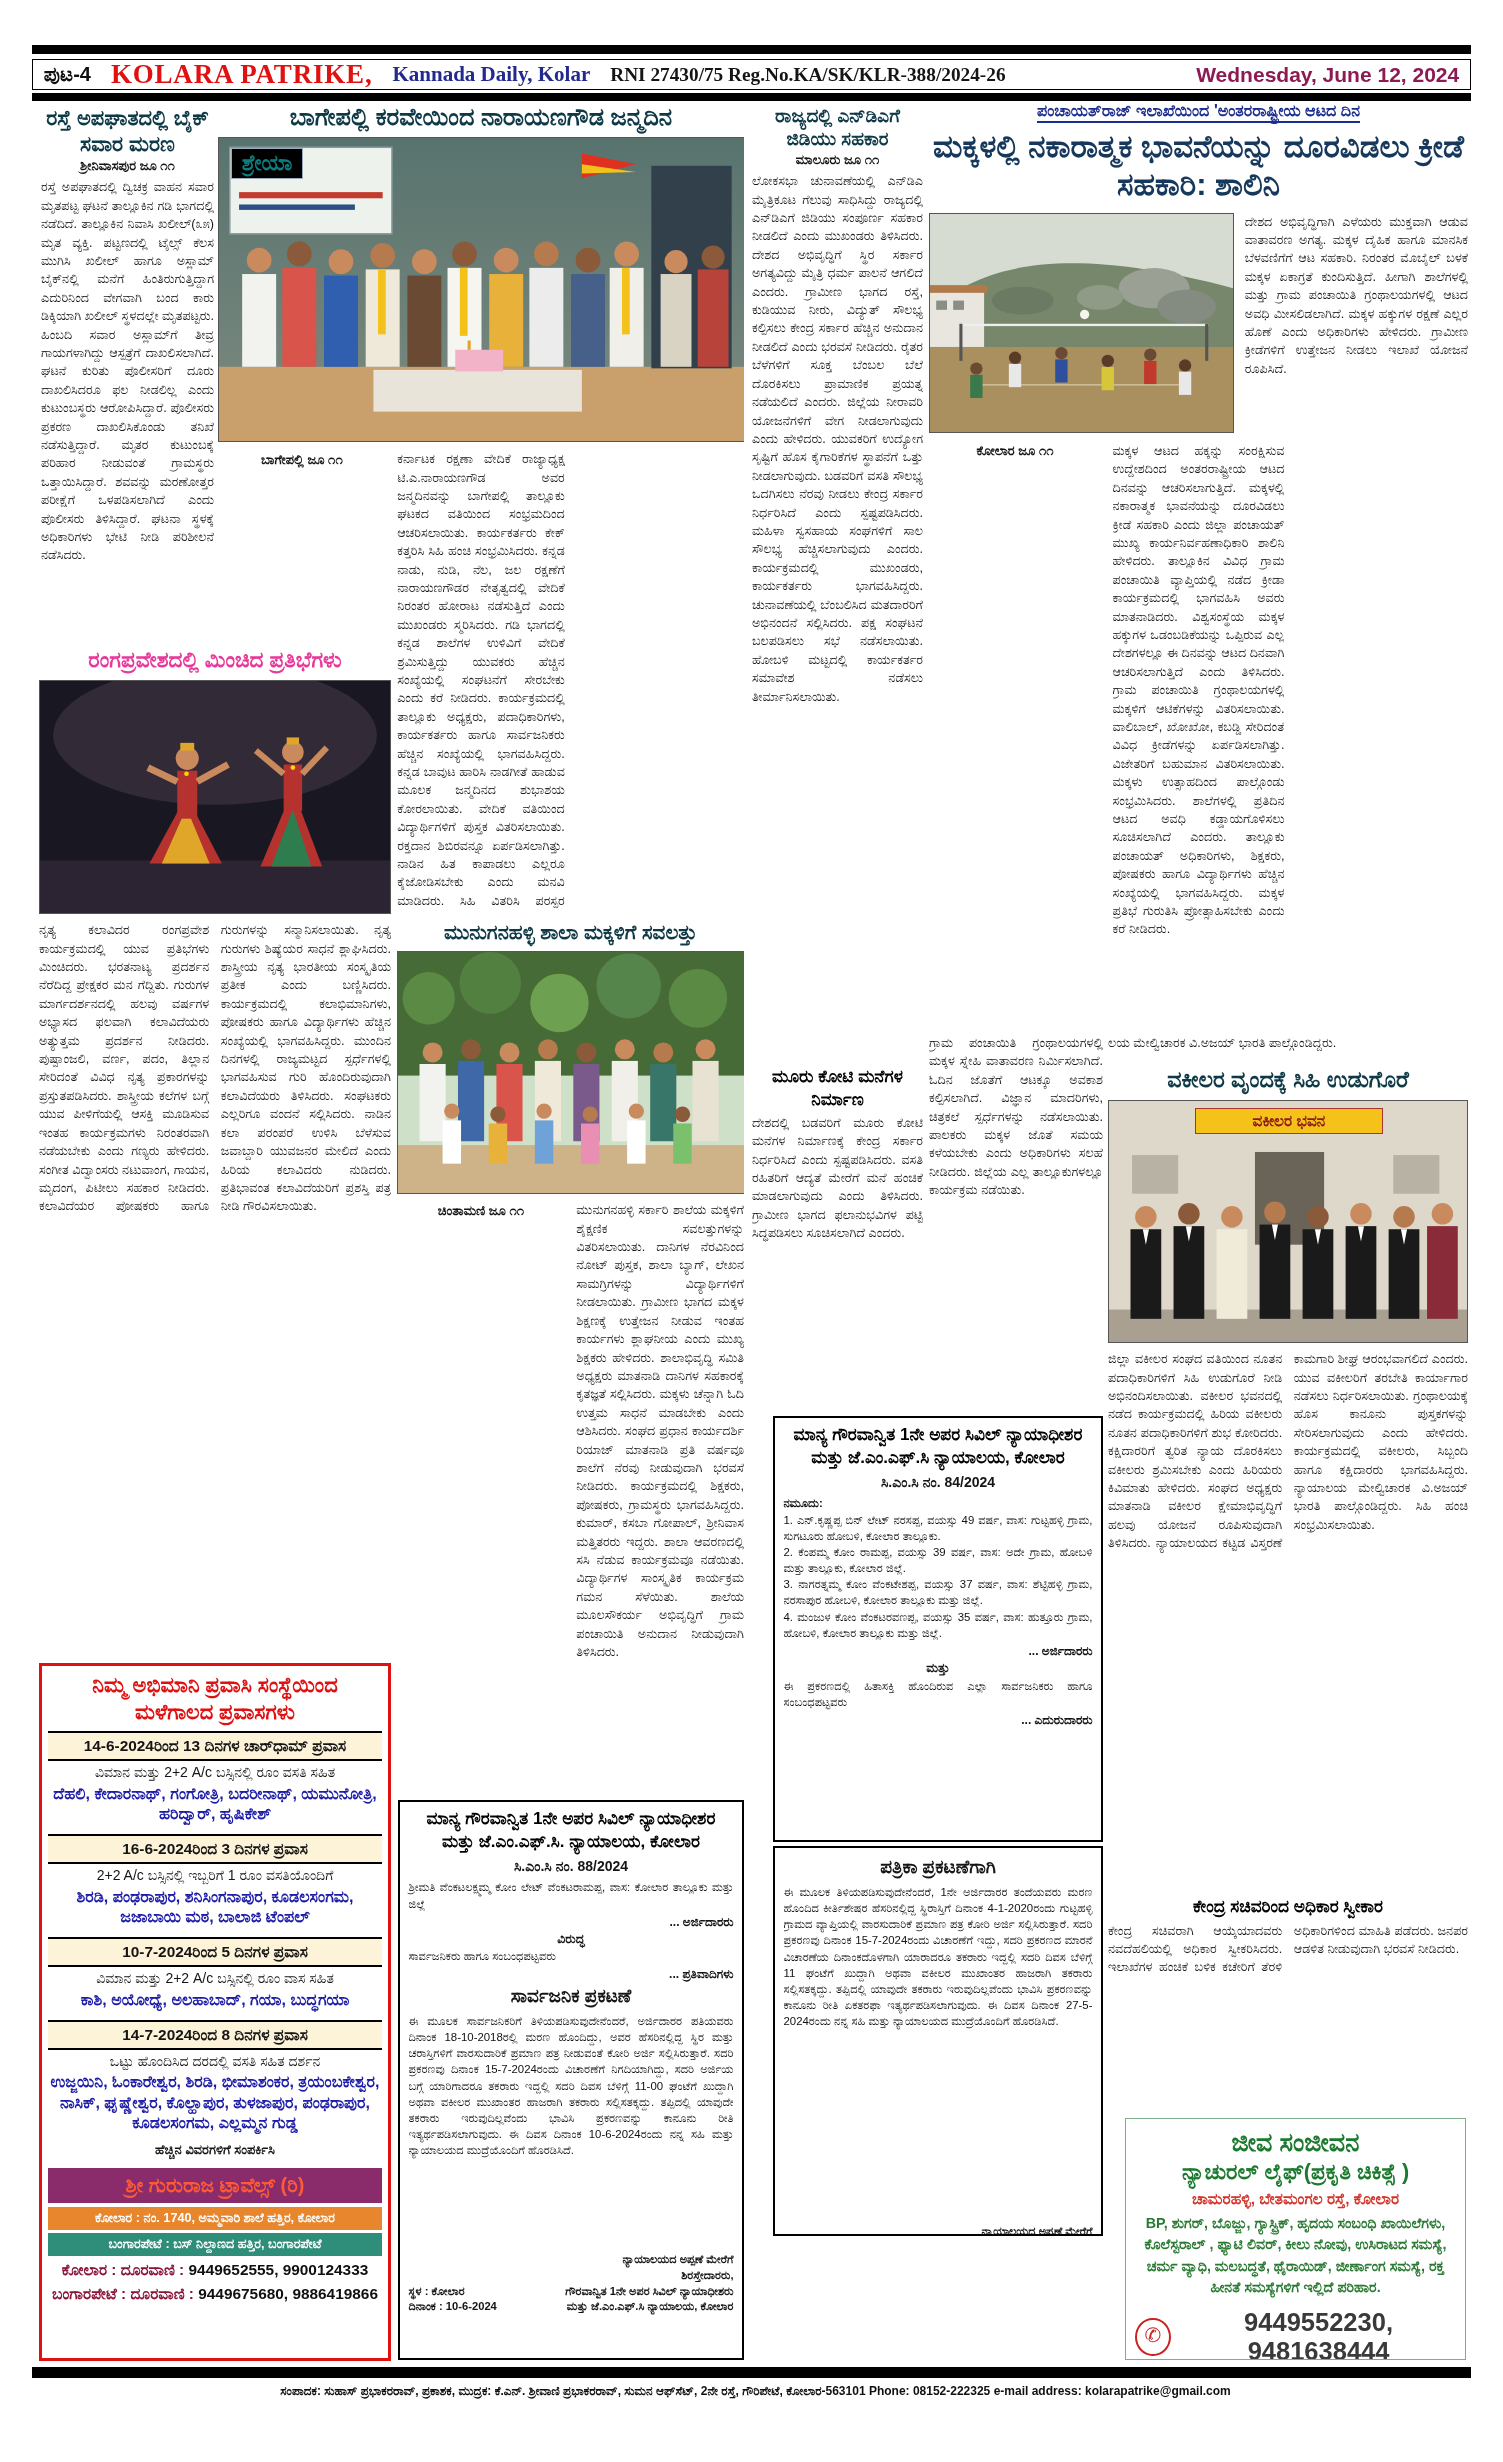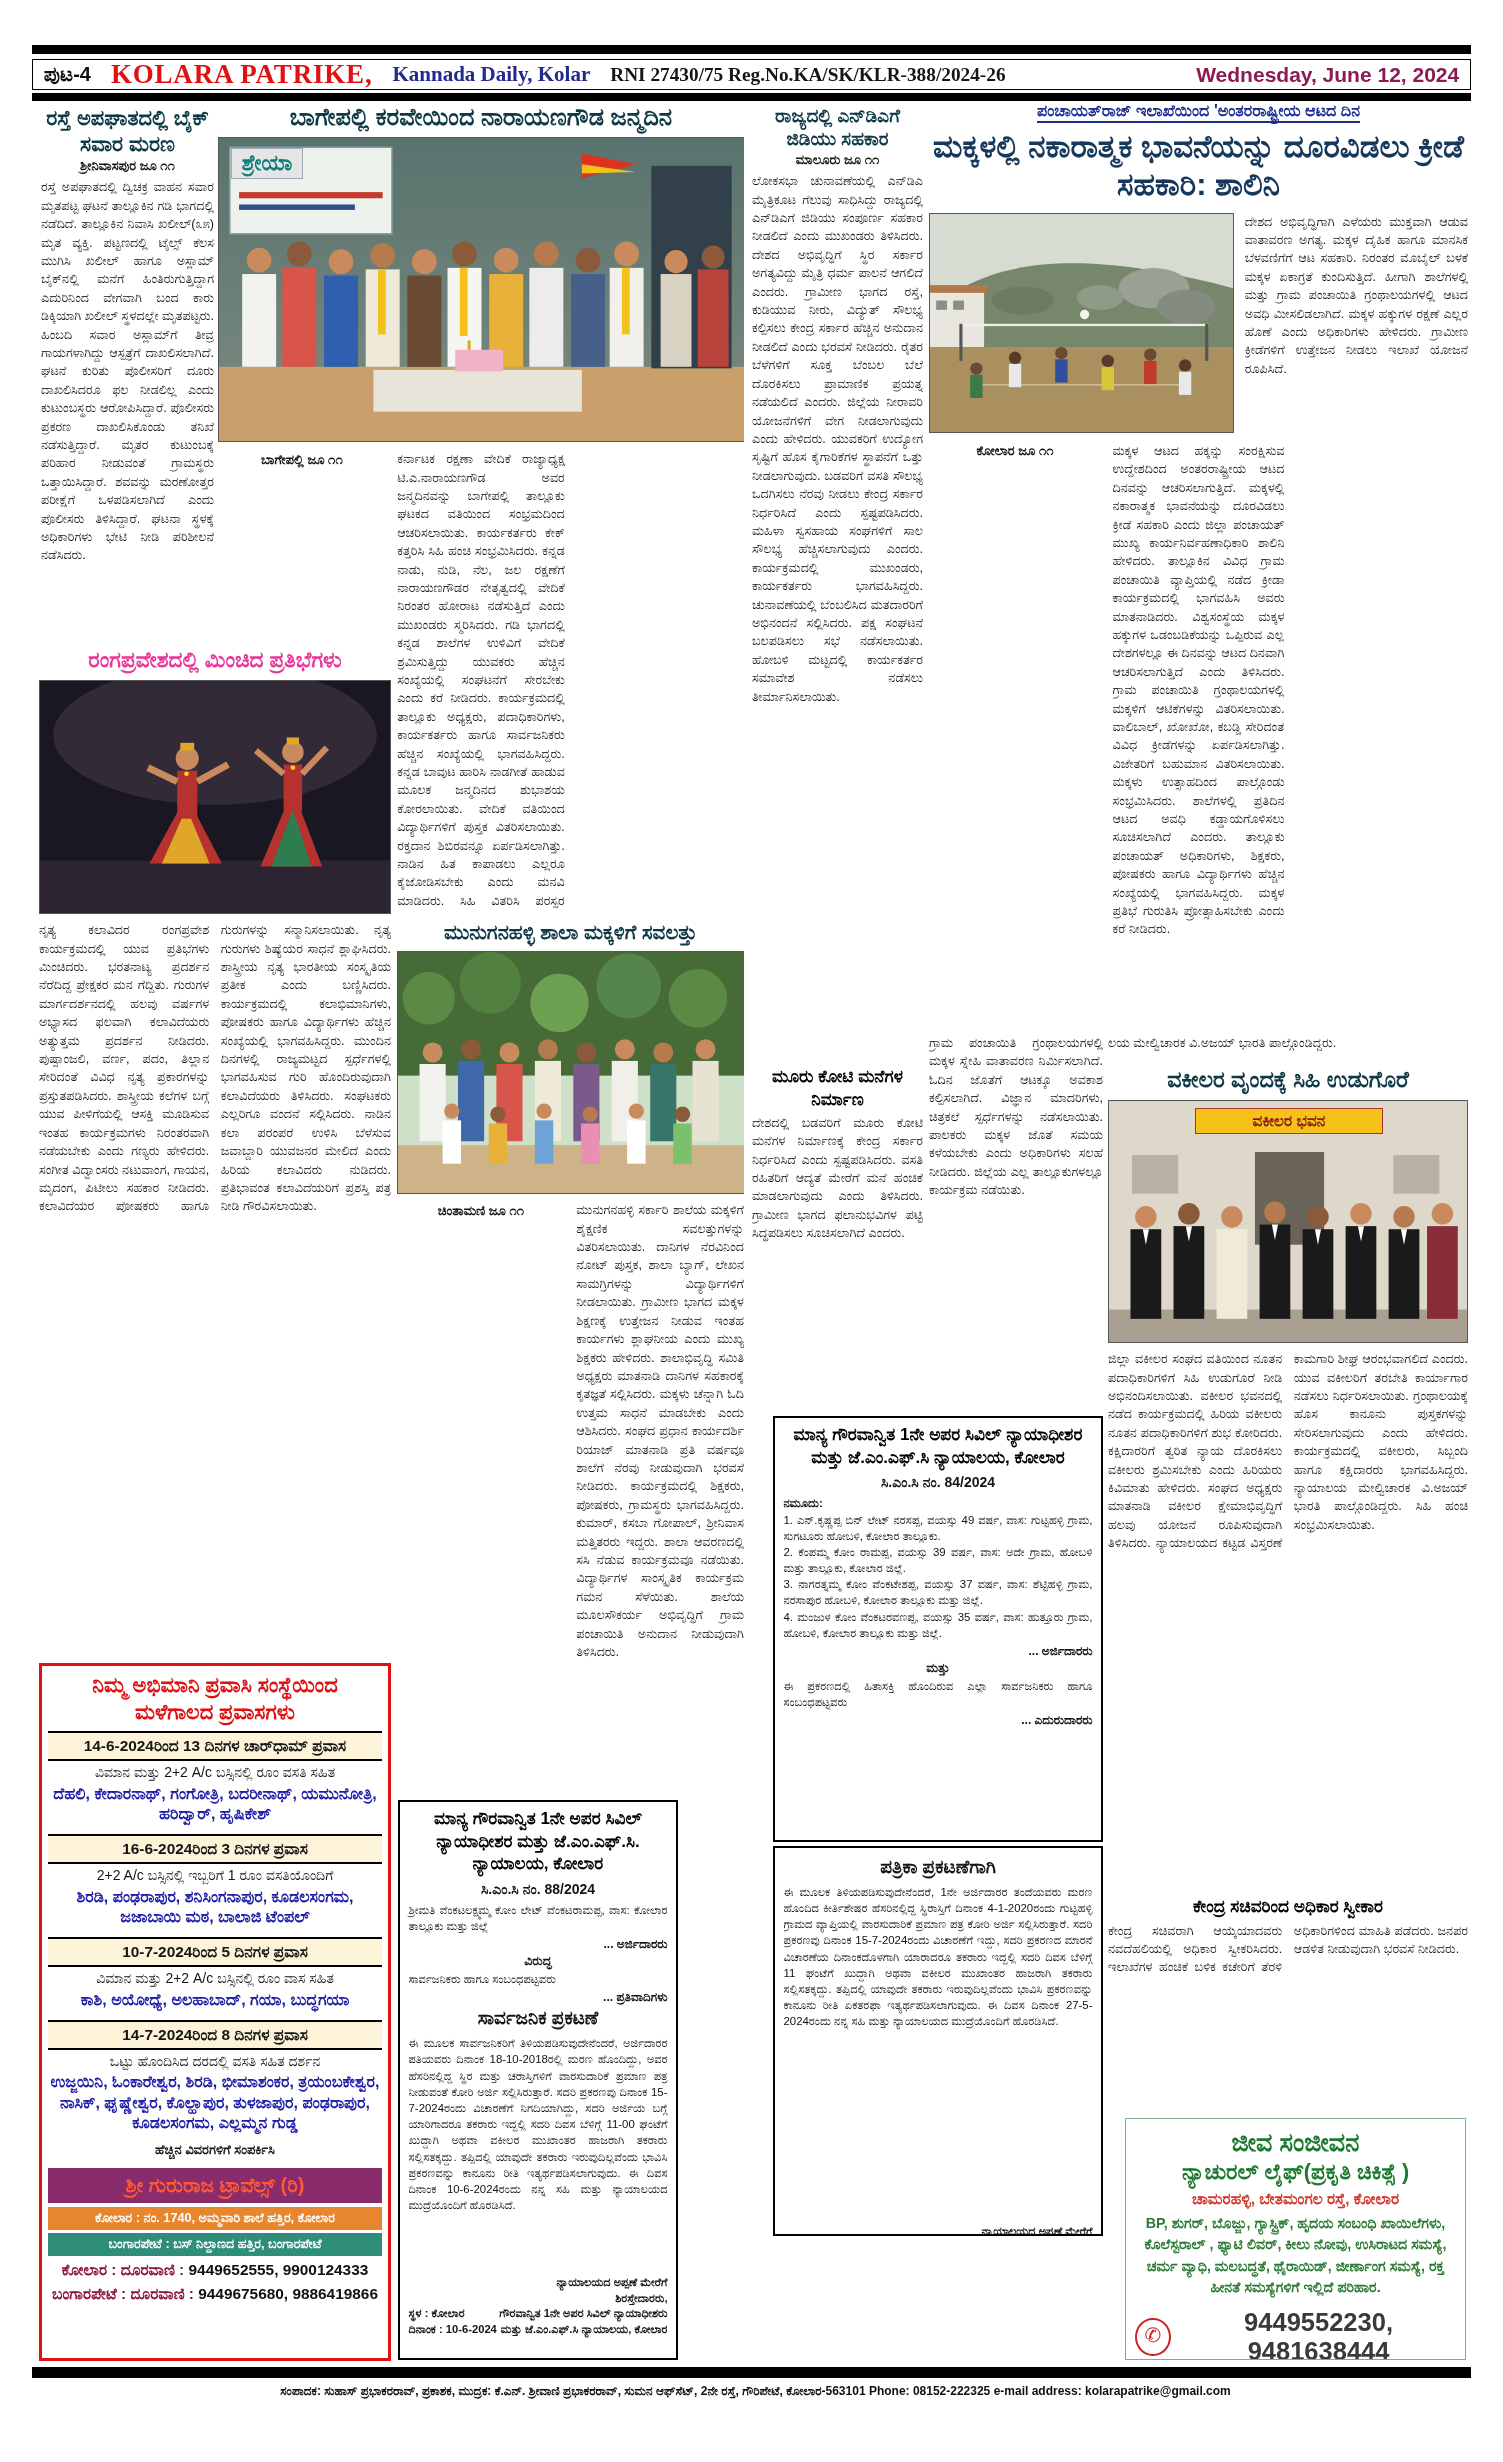--- a/index.html
+++ b/index.html
@@ -59,21 +59,21 @@
   .n-addr{color:#d2342a;font-weight:700;font-size:15.4px;margin:4.6px 0;}
   .n-body{color:#2a7a33;font-weight:700;font-size:14.3px;line-height:1.5;}
   .n-ph{display:flex;align-items:center;justify-content:center;gap:10.8px;margin-top:9.3px;}
   .n-ph .nums{font-size:25.5px;font-weight:800;color:#3a3a3a;}
   .ph-icon{width:34px;height:34px;border:2.3px solid #cc2222;border-radius:50%;color:#cc2222;
            font-size:20px;line-height:31px;text-align:center;font-weight:700;}
   
   .footer-t{font-size:12px;text-align:center;color:#101010;font-weight:600;}
   .overlay-sign{position:absolute;top:7.7px;left:24%;width:52%;background:#f5c21a;border:1.5px solid #a33;
                 color:#8a1a1a;font-weight:800;font-size:15.4px;text-align:center;padding:3.1px 0;}
-  .overlay-cake{position:absolute;top:9.3px;left:12.4px;background:#e5e5e5;color:#0e7d7d;font-weight:800;
+  .overlay-cake{position:absolute;top:9.3px;left:12.4px;background:#000000;color:#0e7d7d;font-weight:800;
                 font-size:21.6px;padding:1.5px 9.3px;border:0.8px solid #9ab;}
 </style>
 </head>
 <body>
 
 <div class="page">
 
   <div class="abs bar" style="left:32px;top:45px;width:1439px;height:9.3px;"></div>
 
   <div class="abs mast" style="left:32px;top:59px;width:1439px;height:31px;">
@@ -252,21 +252,21 @@
             <rect x="358" y="222" width="24" height="52" fill="#7bc06a"></rect>
         </g>
       </svg>
     </div>
     <div class="cols2" style="margin-top:7.7px;height:571px;overflow:hidden;">
       <div class="date">ಚಿಂತಾಮಣಿ ಜೂ ೧೧</div>
       <div class="body-t">ಮುನುಗನಹಳ್ಳಿ ಸರ್ಕಾರಿ ಶಾಲೆಯ ಮಕ್ಕಳಿಗೆ ಶೈಕ್ಷಣಿಕ ಸವಲತ್ತುಗಳನ್ನು ವಿತರಿಸಲಾಯಿತು. ದಾನಿಗಳ ನೆರವಿನಿಂದ ನೋಟ್ ಪುಸ್ತಕ, ಶಾಲಾ ಬ್ಯಾಗ್, ಲೇಖನ ಸಾಮಗ್ರಿಗಳನ್ನು ವಿದ್ಯಾರ್ಥಿಗಳಿಗೆ ನೀಡಲಾಯಿತು. ಗ್ರಾಮೀಣ ಭಾಗದ ಮಕ್ಕಳ ಶಿಕ್ಷಣಕ್ಕೆ ಉತ್ತೇಜನ ನೀಡುವ ಇಂತಹ ಕಾರ್ಯಗಳು ಶ್ಲಾಘನೀಯ ಎಂದು ಮುಖ್ಯ ಶಿಕ್ಷಕರು ಹೇಳಿದರು. ಶಾಲಾಭಿವೃದ್ಧಿ ಸಮಿತಿ ಅಧ್ಯಕ್ಷರು ಮಾತನಾಡಿ ದಾನಿಗಳ ಸಹಕಾರಕ್ಕೆ ಕೃತಜ್ಞತೆ ಸಲ್ಲಿಸಿದರು. ಮಕ್ಕಳು ಚೆನ್ನಾಗಿ ಓದಿ ಉತ್ತಮ ಸಾಧನೆ ಮಾಡಬೇಕು ಎಂದು ಆಶಿಸಿದರು. ಸಂಘದ ಪ್ರಧಾನ ಕಾರ್ಯದರ್ಶಿ ರಿಯಾಜ್ ಮಾತನಾಡಿ ಪ್ರತಿ ವರ್ಷವೂ ಶಾಲೆಗೆ ನೆರವು ನೀಡುವುದಾಗಿ ಭರವಸೆ ನೀಡಿದರು. ಕಾರ್ಯಕ್ರಮದಲ್ಲಿ ಶಿಕ್ಷಕರು, ಪೋಷಕರು, ಗ್ರಾಮಸ್ಥರು ಭಾಗವಹಿಸಿದ್ದರು. ಕುಮಾರ್, ಕಸಬಾ ಗೋಪಾಲ್, ಶ್ರೀನಿವಾಸ ಮತ್ತಿತರರು ಇದ್ದರು. ಶಾಲಾ ಆವರಣದಲ್ಲಿ ಸಸಿ ನೆಡುವ ಕಾರ್ಯಕ್ರಮವೂ ನಡೆಯಿತು. ವಿದ್ಯಾರ್ಥಿಗಳ ಸಾಂಸ್ಕೃತಿಕ ಕಾರ್ಯಕ್ರಮ ಗಮನ ಸೆಳೆಯಿತು. ಶಾಲೆಯ ಮೂಲಸೌಕರ್ಯ ಅಭಿವೃದ್ಧಿಗೆ ಗ್ರಾಮ ಪಂಚಾಯಿತಿ ಅನುದಾನ ನೀಡುವುದಾಗಿ ತಿಳಿಸಿದರು.</div>
     </div>
   </div>
 
-  <div class="abs box" style="left:398px;top:1800px;width:280px;height:560px;">
+  <div class="abs box" style="left:398px;top:1800px;width:346px;height:560px;">
     <div class="c-title">ಮಾನ್ಯ ಗೌರವಾನ್ವಿತ 1ನೇ ಅಪರ ಸಿವಿಲ್ ನ್ಯಾಯಾಧೀಶರ ಮತ್ತು ಜೆ.ಎಂ.ಎಫ್.ಸಿ. ನ್ಯಾಯಾಲಯ, ಕೋಲಾರ</div>
     <div class="c-case">ಸಿ.ಎಂ.ಸಿ ನಂ. 88/2024</div>
     <div class="c-text">ಶ್ರೀಮತಿ ವೆಂಕಟಲಕ್ಷ್ಮಮ್ಮ ಕೋಂ ಲೇಟ್ ವೆಂಕಟರಾಮಪ್ಪ, ವಾಸ: ಕೋಲಾರ ತಾಲ್ಲೂಕು ಮತ್ತು ಜಿಲ್ಲೆ</div>
     <div class="c-right">... ಅರ್ಜಿದಾರರು</div>
     <div class="c-center">ವಿರುದ್ಧ</div>
     <div class="c-text">ಸಾರ್ವಜನಿಕರು ಹಾಗೂ ಸಂಬಂಧಪಟ್ಟವರು</div>
     <div class="c-right">... ಪ್ರತಿವಾದಿಗಳು</div>
     <div class="c-head2">ಸಾರ್ವಜನಿಕ ಪ್ರಕಟಣೆ</div>
     <div class="c-text" style="height:232px;overflow:hidden;">ಈ ಮೂಲಕ ಸಾರ್ವಜನಿಕರಿಗೆ ತಿಳಿಯಪಡಿಸುವುದೇನೆಂದರೆ, ಅರ್ಜಿದಾರರ ಪತಿಯವರು ದಿನಾಂಕ 18-10-2018ರಲ್ಲಿ ಮರಣ ಹೊಂದಿದ್ದು, ಅವರ ಹೆಸರಿನಲ್ಲಿದ್ದ ಸ್ಥಿರ ಮತ್ತು ಚರಾಸ್ತಿಗಳಿಗೆ ವಾರಸುದಾರಿಕೆ ಪ್ರಮಾಣ ಪತ್ರ ನೀಡುವಂತೆ ಕೋರಿ ಅರ್ಜಿ ಸಲ್ಲಿಸಿರುತ್ತಾರೆ. ಸದರಿ ಪ್ರಕರಣವು ದಿನಾಂಕ 15-7-2024ರಂದು ವಿಚಾರಣೆಗೆ ನಿಗದಿಯಾಗಿದ್ದು, ಸದರಿ ಅರ್ಜಿಯ ಬಗ್ಗೆ ಯಾರಿಗಾದರೂ ತಕರಾರು ಇದ್ದಲ್ಲಿ ಸದರಿ ದಿವಸ ಬೆಳಿಗ್ಗೆ 11-00 ಘಂಟೆಗೆ ಖುದ್ದಾಗಿ ಅಥವಾ ವಕೀಲರ ಮುಖಾಂತರ ಹಾಜರಾಗಿ ತಕರಾರು ಸಲ್ಲಿಸತಕ್ಕದ್ದು. ತಪ್ಪಿದಲ್ಲಿ ಯಾವುದೇ ತಕರಾರು ಇರುವುದಿಲ್ಲವೆಂದು ಭಾವಿಸಿ ಪ್ರಕರಣವನ್ನು ಕಾನೂನು ರೀತಿ ಇತ್ಯರ್ಥಪಡಿಸಲಾಗುವುದು. ಈ ದಿವಸ ದಿನಾಂಕ 10-6-2024ರಂದು ನನ್ನ ಸಹಿ ಮತ್ತು ನ್ಯಾಯಾಲಯದ ಮುದ್ರೆಯೊಂದಿಗೆ ಹೊರಡಿಸಿದೆ.</div>
     <div class="c-bottom">

